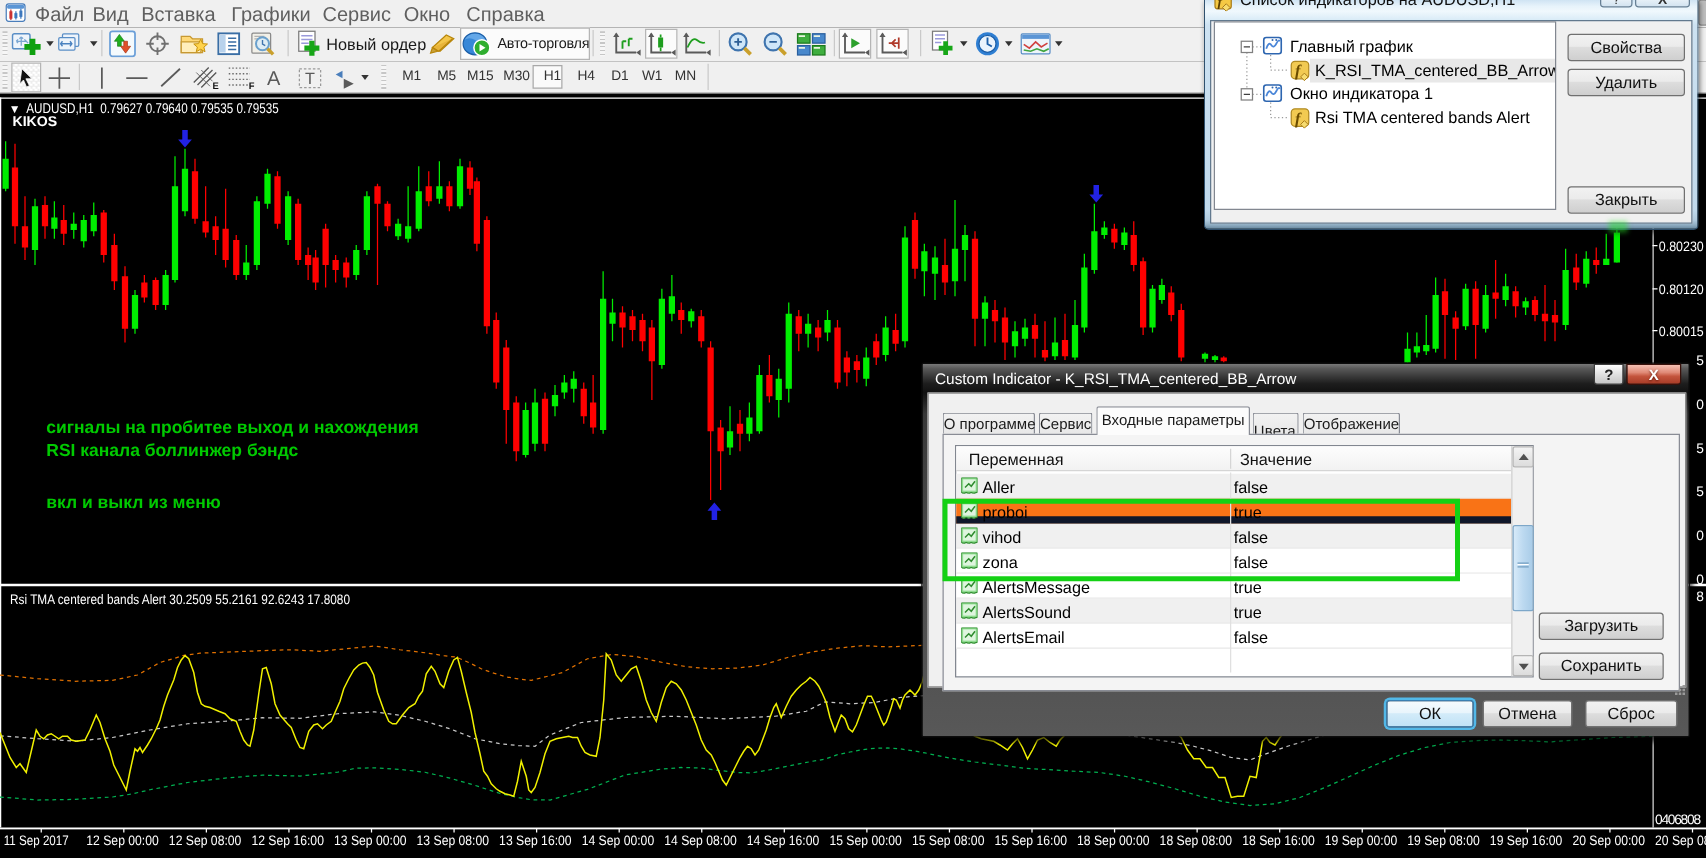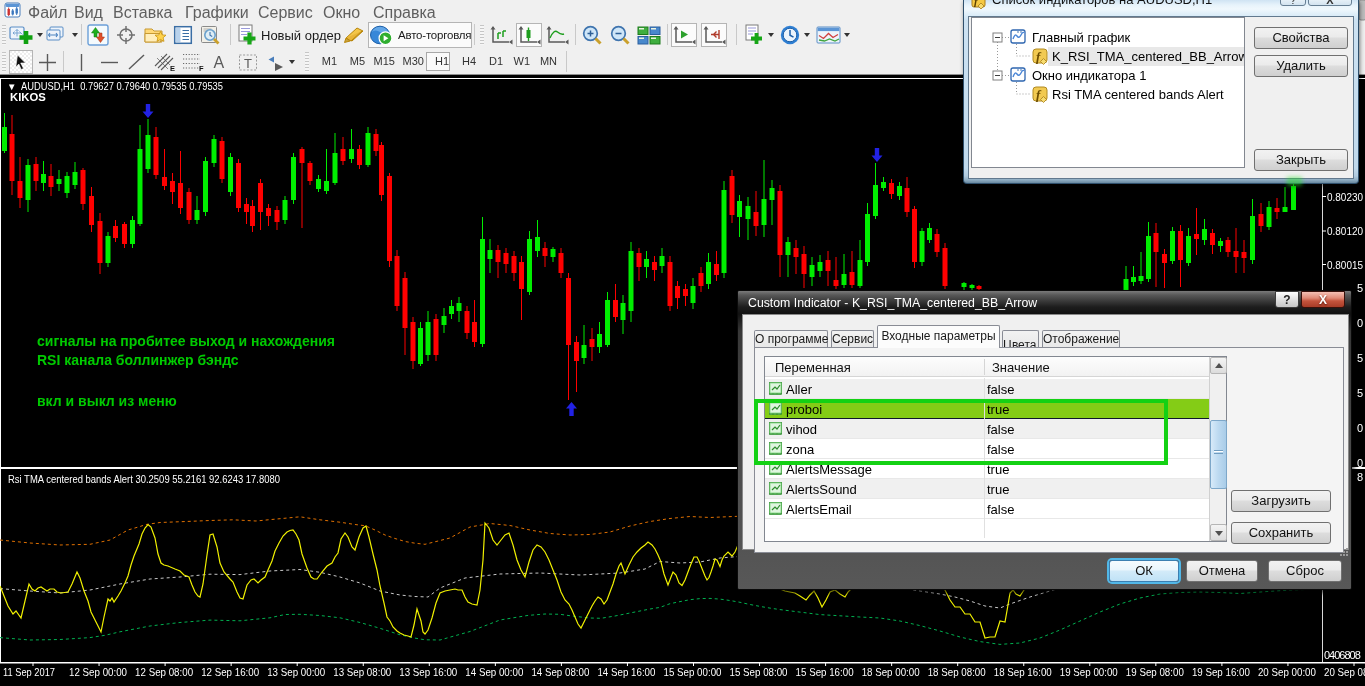--- a/index.html
+++ b/index.html
@@ -751,21 +751,21 @@
             <div style="position:relative;height:20px;background:#f0f0f0;border-bottom:1px solid #e8e8e8">
               <svg width="13" height="13" style="position:absolute;left:4px;top:3px">
                 <rect x="0" y="0" width="13" height="12" rx="1" fill="#8edc8e" stroke="#2e8b2e"></rect>
                 <rect x="1.5" y="1.5" width="10" height="9" fill="#dff5df"></rect>
                 <path d="M3 8 l3 -3 2 2 3 -4" stroke="#2e8b2e" fill="none" stroke-width="1.2"></path>
                 <path d="M0 12 l2 1 2 -1 2 1 2 -1 2 1 2 -1 1 0" stroke="#2e8b2e" fill="#8edc8e" stroke-width=".8"></path>
               </svg>
               <span style="position:absolute;left:21px;top:3px">Aller</span>
               <span style="position:absolute;left:222px;top:3px;color:#000">false</span>
             </div>
-            <div style="position:relative;height:20px;background:#84cc16;border-bottom:1px solid #0f172a">
+            <div style="position:relative;height:20px;background:#f97316;border-bottom:6px solid #0f172a">
               <svg width="13" height="13" style="position:absolute;left:4px;top:3px">
                 <rect x="0" y="0" width="13" height="12" rx="1" fill="#8edc8e" stroke="#2e8b2e"></rect>
                 <rect x="1.5" y="1.5" width="10" height="9" fill="#dff5df"></rect>
                 <path d="M3 8 l3 -3 2 2 3 -4" stroke="#2e8b2e" fill="none" stroke-width="1.2"></path>
                 <path d="M0 12 l2 1 2 -1 2 1 2 -1 2 1 2 -1 1 0" stroke="#2e8b2e" fill="#8edc8e" stroke-width=".8"></path>
               </svg>
               <span style="position:absolute;left:21px;top:3px">proboi</span>
               <span style="position:absolute;left:222px;top:3px;color:#000">true</span>
             </div>
             <div style="position:relative;height:20px;background:#f0f0f0;border-bottom:1px solid #e8e8e8">

